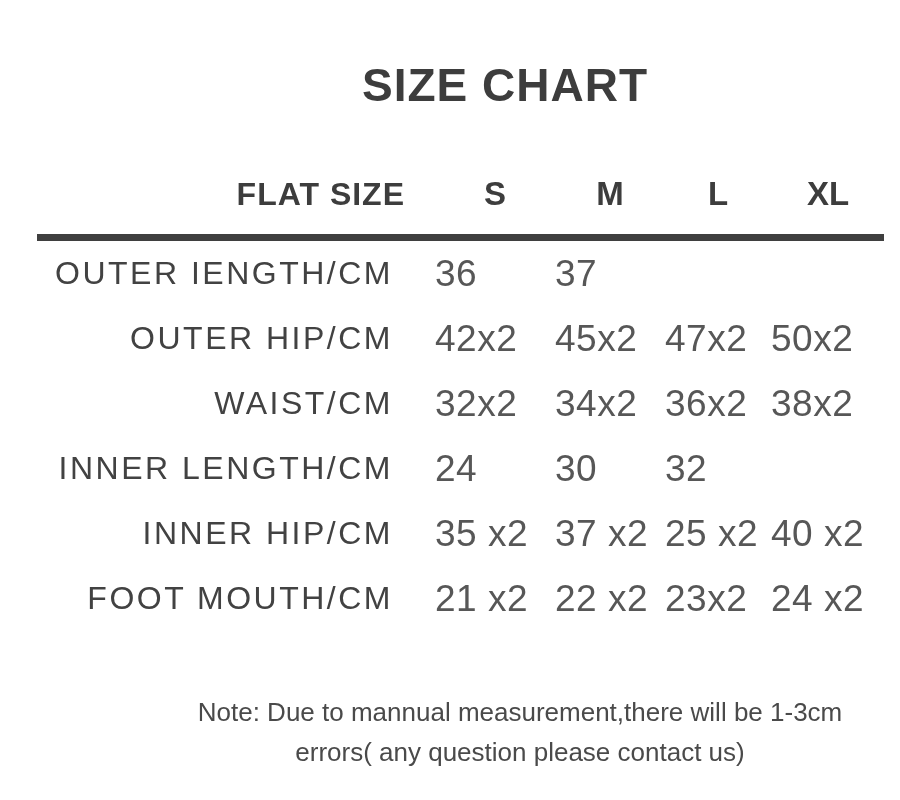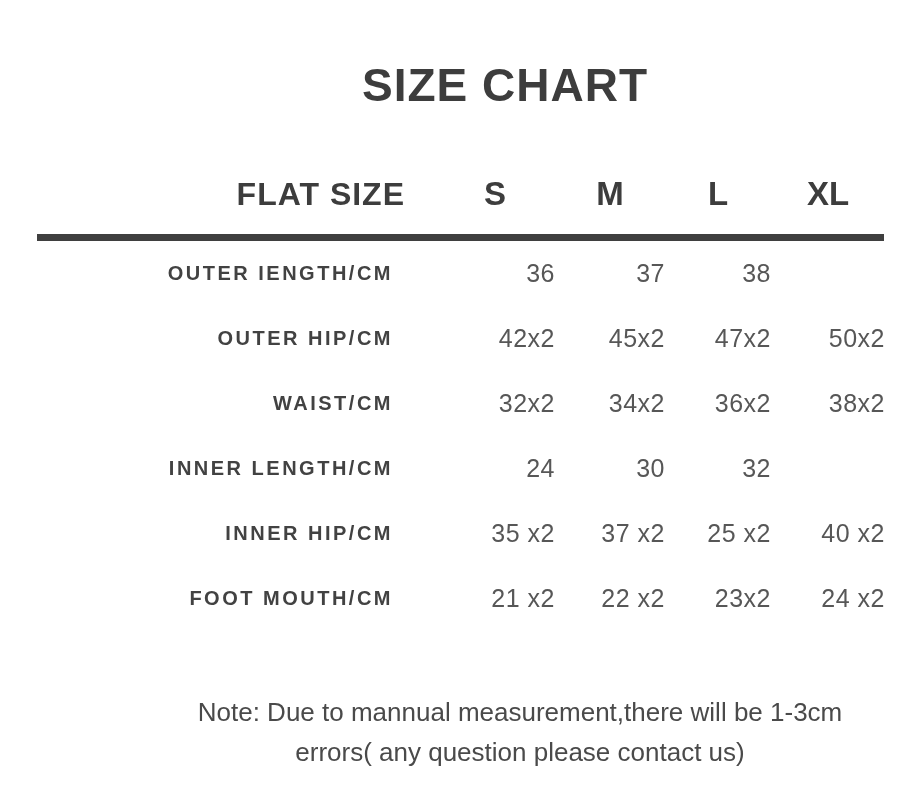--- a/index.html
+++ b/index.html
@@ -30,42 +30,41 @@
     display:grid;
     grid-template-columns:420px 120px 110px 106px 114px;
     align-items:center;
   }
   .trow.header { height:60px; }
   .trow.data { height:65px; }
   .trow.data:first-of-type { margin-top:22px; }
   .label-cell {
     text-align:right;
     padding-right:42px;
-    font-size:20px;
+    font-size:32px;
     letter-spacing:2.5px;
     color:#424242;
     white-space:nowrap;
-    font-weight:bold;
   }
   .header .label-cell {
     padding-right:30px;
     font-size:32px;
     font-weight:bold;
     letter-spacing:1px;
     color:#3d3d3d;
   }
   .size-cell {
     text-align:center;
     font-size:33px;
     font-weight:bold;
     color:#3d3d3d;
   }
   .value-cell {
-    text-align:right;
-    font-size:25px;
+    text-align:left;
+    font-size:37px;
     letter-spacing:0.5px;
     color:#575757;
     white-space:nowrap;
   }
   .divider {
     height:7px;
     width:855px;
     margin:10px 0 0 22px;
     background:#3f3f3f;
   }
@@ -94,21 +93,20 @@
       <div class="size-cell">L</div>
       <div class="size-cell">XL</div>
     </div>
 
     <div class="divider"></div>
 
     <div class="trow data">
       <div class="label-cell">OUTER IENGTH/CM</div>
       <div class="value-cell">36</div>
       <div class="value-cell">37</div>
-      <div class="value-cell">38</div>
     </div>
 
     <div class="trow data">
       <div class="label-cell">OUTER HIP/CM</div>
       <div class="value-cell">42x2</div>
       <div class="value-cell">45x2</div>
       <div class="value-cell">47x2</div>
       <div class="value-cell">50x2</div>
     </div>
 

